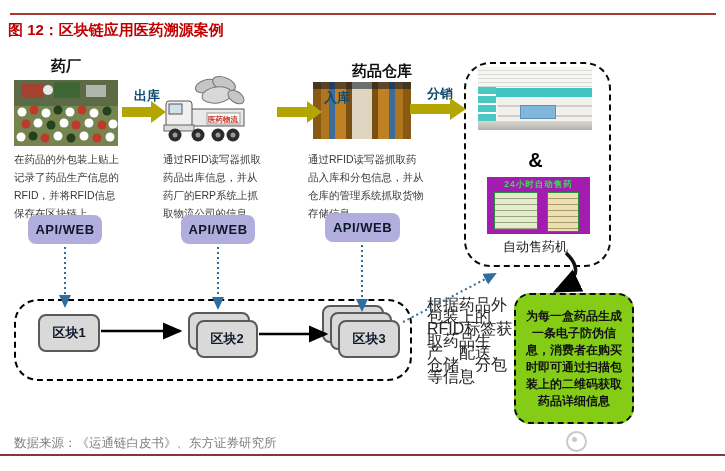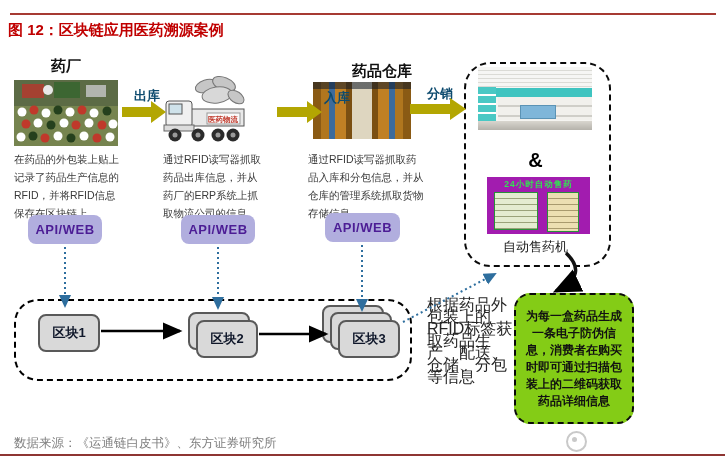--- a/index.html
+++ b/index.html
@@ -7,21 +7,21 @@
     position:relative;width:725px;height:471px;background:#fff;overflow:hidden;
     font-family:"Liberation Sans","DejaVu Sans",sans-serif;color:#1a1a1a;
   }
   .abs{position:absolute;}
   .rule{background:#a63a33;height:2px;}
   .fig-title{font-size:15px;font-weight:bold;color:#c00000;white-space:nowrap;}
   .stage-title{font-size:15px;font-weight:bold;text-align:center;color:#111;}
   .flow-label{font-size:13px;font-weight:bold;text-align:center;color:#0c4a6e;}
   .desc{font-size:10.5px;line-height:18px;color:#3a3a3a;text-align:left;}
   .api-box{
-    background:#b1aede;border-radius:8px;color:#4c1d95;font-weight:bold;font-size:13px;
+    background:#b1aede;border-radius:8px;color:#0f172a;font-weight:bold;font-size:13px;
     display:flex;align-items:center;justify-content:center;letter-spacing:.5px;
   }
   .chain-box{border:2px dashed #000;border-radius:24px;background:#fff;}
   .block{
     background:#d9d9d9;border:2px solid #595959;border-radius:8px;
     display:flex;align-items:center;justify-content:center;
     font-size:13px;font-weight:bold;color:#0f172a;
   }
   .retail-box{border:2.5px dashed #0a0a0a;border-radius:26px;background:#fff;}
   .retail-label{font-size:13px;text-align:center;color:#1a1a1a;}

